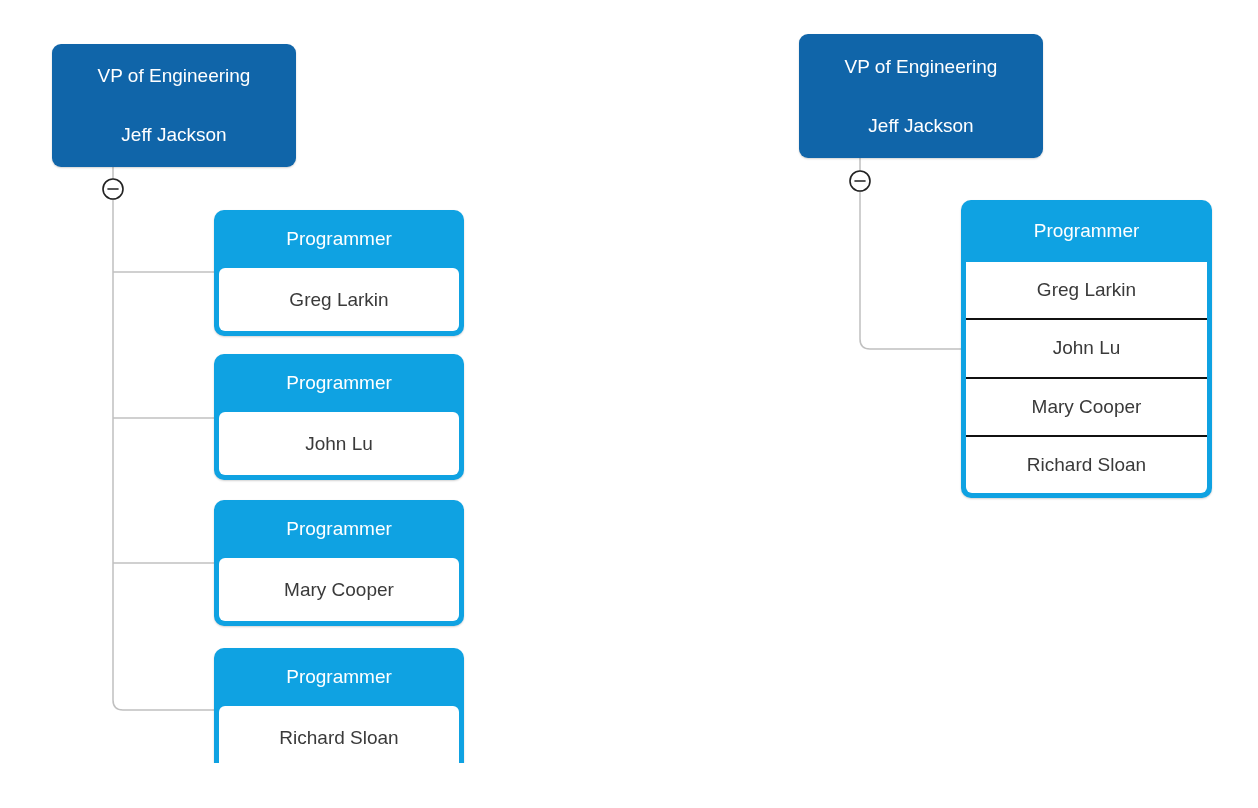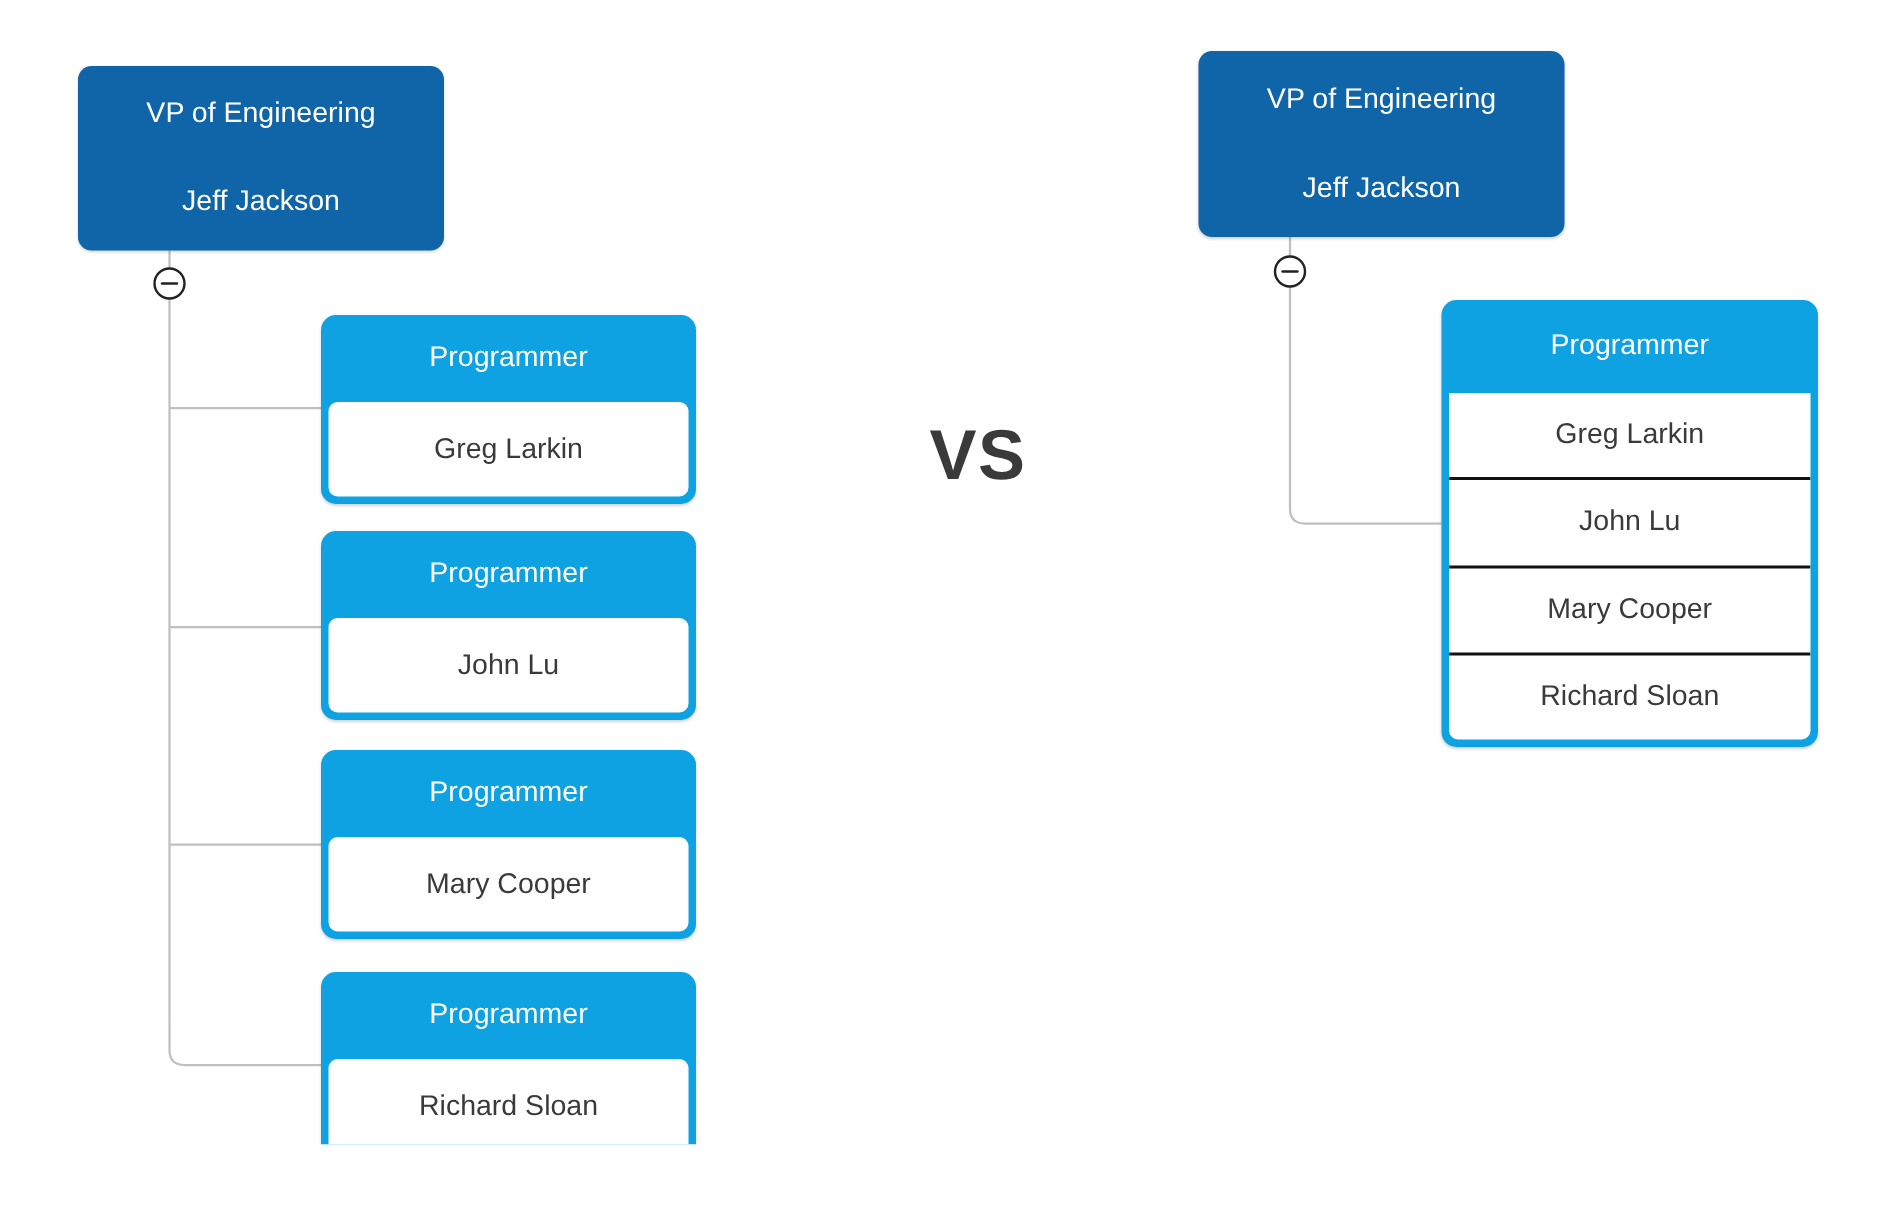--- a/index.html
+++ b/index.html
@@ -164,21 +164,20 @@
   <div class="prog-box" style="top:500px;">
     <div class="prog-header">Programmer</div>
     <div class="prog-body">Mary Cooper</div>
   </div>
 
   <div class="prog-box" style="top:648px;">
     <div class="prog-header">Programmer</div>
     <div class="prog-body">Richard Sloan</div>
   </div>
 
-  <div class="vs-label">VS</div>
 
   <div class="vp-box" style="left:799px; top:34px; width:244px; height:124px;">
     <div class="vp-title">VP of Engineering</div>
     <div class="vp-name">Jeff Jackson</div>
   </div>
 
   <div class="group-box">
     <div class="group-header">Programmer</div>
     <div class="group-body">
       <div class="group-row">Greg Larkin</div>

